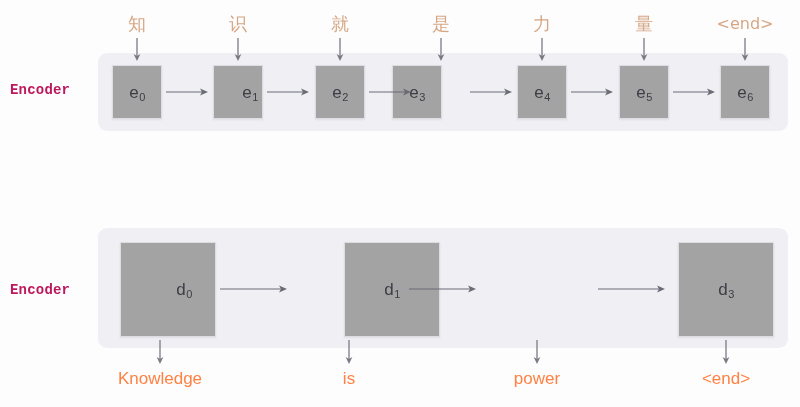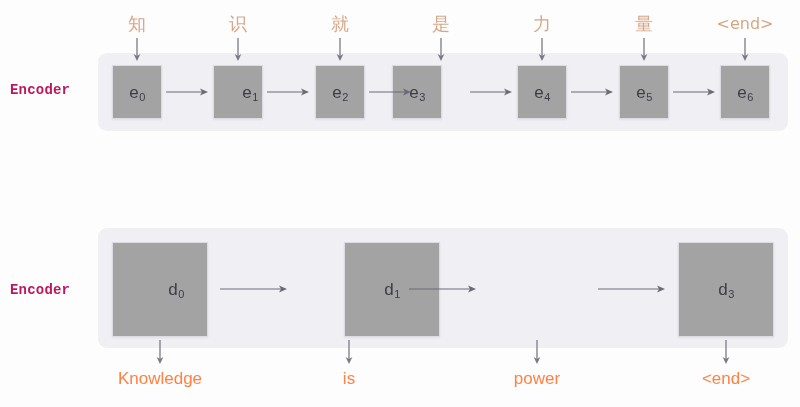--- a/index.html
+++ b/index.html
@@ -221,21 +221,21 @@
   </div>
   <div class="arrow-right" style="left:673px; top:86px;">
     <svg width="43" height="12" viewBox="0 0 43 12">
         <path d="M0 6 L36 6" stroke="#6b6b76" stroke-width="1.2" fill="none"></path>
         <path d="M42 6 L34 2.6 L36 6 L34 9.4 Z" fill="#6b6b76"></path>
       </svg>
   </div>
 
   <div class="band" id="decoder-band"></div>
 
-  <div class="cell dec-cell" style="left:112px;padding-left:32px;">
+  <div class="cell dec-cell" style="left:120px;padding-left:32px;">
     <span class="cell-text"><span>d</span><sub>0</sub></span>
   </div>
   <div class="cell dec-cell" style="left:300px;margin-left:44px;">
     <span class="cell-text"><span>d</span><sub>1</sub></span>
   </div>
   <div class="cell dec-cell" style="left:678px;">
     <span class="cell-text"><span>d</span><sub>3</sub></span>
   </div>
 
   <div class="arrow-right" style="left:220px; top:283px;">

